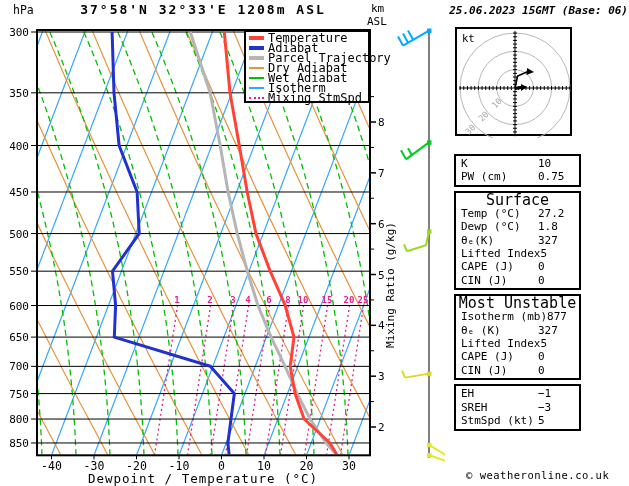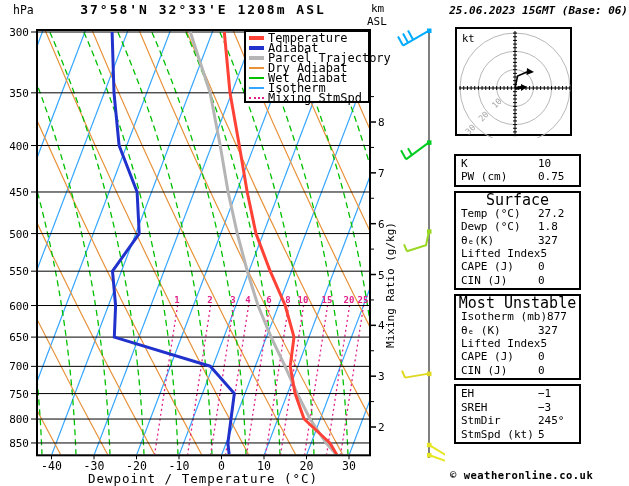--- a/index.html
+++ b/index.html
@@ -18,21 +18,21 @@
   .legend-swatch{width:15px;margin-right:4px;flex:none;}
   .legend-label{font-size:12px;line-height:10px;white-space:nowrap;}
   .hodo-box{position:absolute;left:455px;top:27px;width:117px;height:109px;
       border:2px solid #000;background:#fff;}
   .vpanel{position:absolute;left:454px;top:154px;width:127px;}
   .vbox{border:2px solid #000;background:#fff;width:100%;margin-bottom:4px;padding:1px 0;}
   .vtitle{text-align:center;font-size:15px;line-height:13px;white-space:nowrap;}
   .vrow{display:flex;font-size:11px;line-height:13.4px;padding:0 3px 0 5px;white-space:nowrap;}
   .vlabel{flex:1;}
   .vval{width:38px;flex:none;}
-  .footer{position:absolute;left:450px;top:469px;font-size:10.5px;font-weight:bold;
+  .footer{position:absolute;left:466px;top:469px;font-size:10.5px;font-weight:normal;
       letter-spacing:0.5px;white-space:nowrap;}
 </style>
 </head>
 <body>
 
 <div class="app">
 
   <svg id="chart-svg" width="445" height="486">
       <defs>
         <clipPath id="plotclip">
@@ -441,24 +441,20 @@
     <div class="vbox">
         <div class="vrow">
           <span class="vlabel">EH</span>
           <span class="vval">−1</span>
         </div>
         <div class="vrow">
           <span class="vlabel">SREH</span>
           <span class="vval">−3</span>
         </div>
         <div class="vrow">
-          <span class="vlabel">StmDir</span>
-          <span class="vval">245°</span>
-        </div>
-        <div class="vrow">
           <span class="vlabel">StmSpd (kt)</span>
           <span class="vval">5</span>
         </div>
       </div>
   </div>
 
   <div class="footer">© weatheronline.co.uk</div>
 </div>
 
 </body></html>

